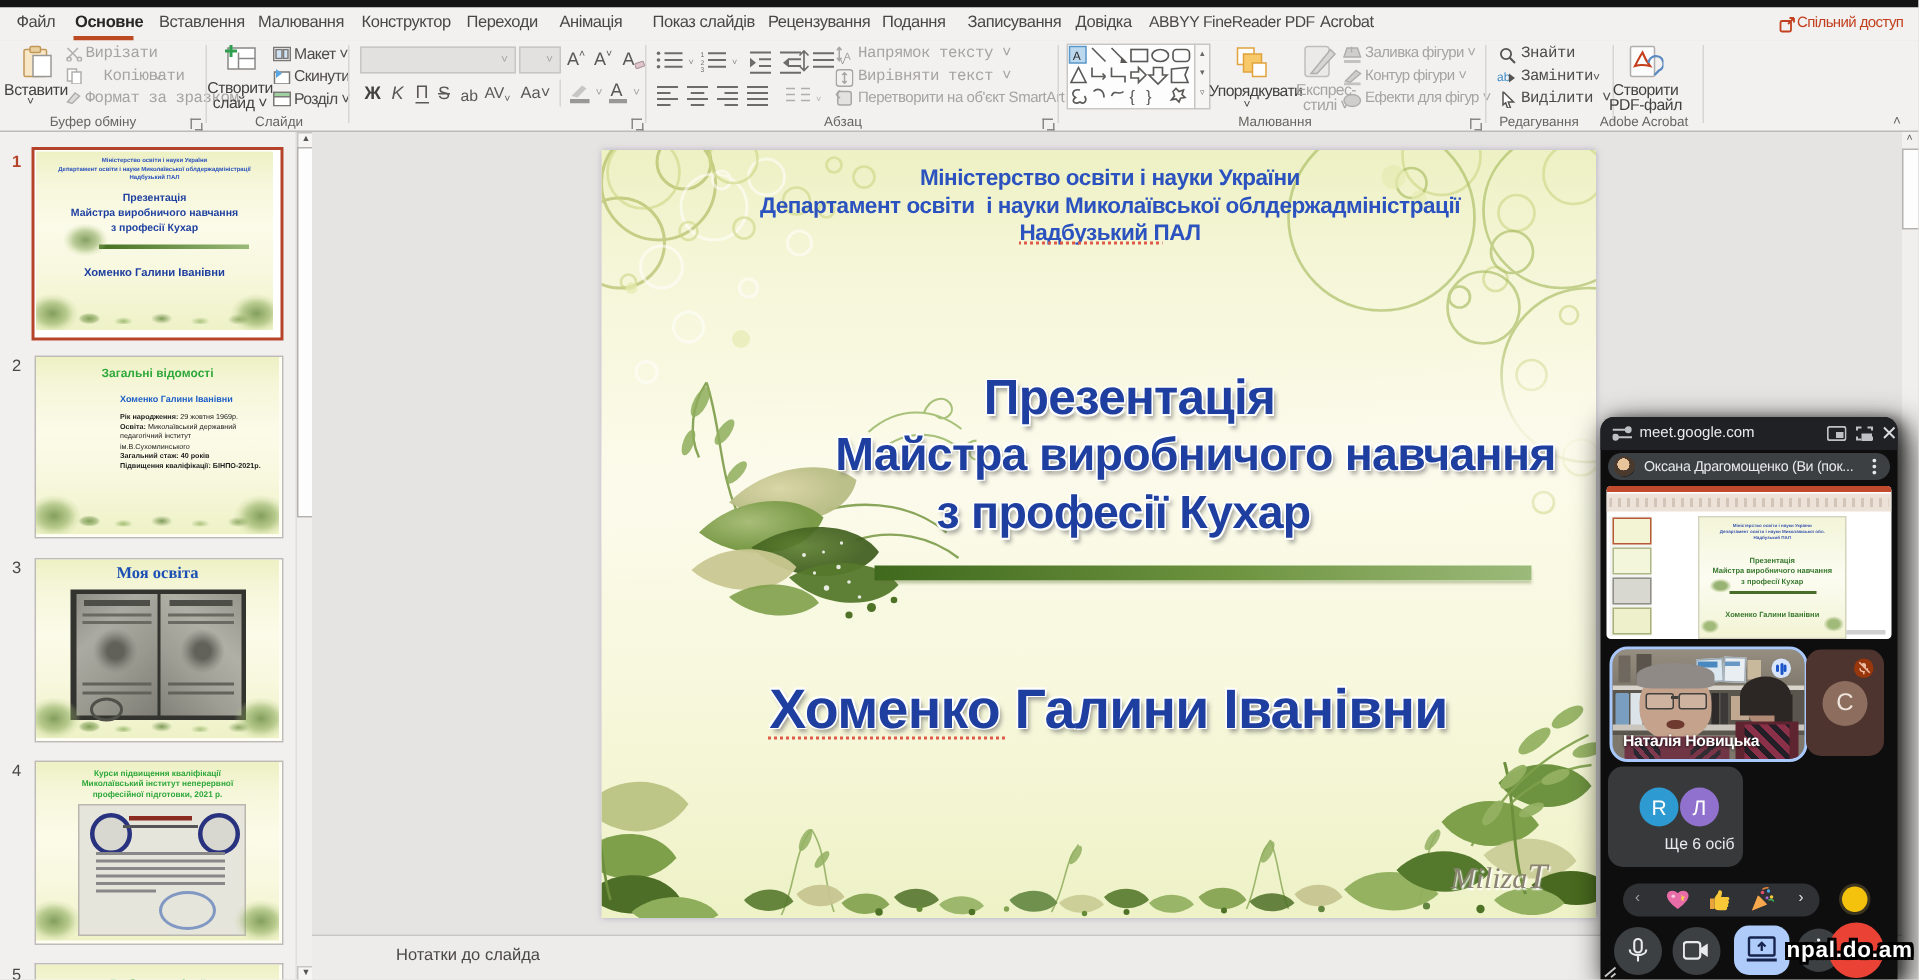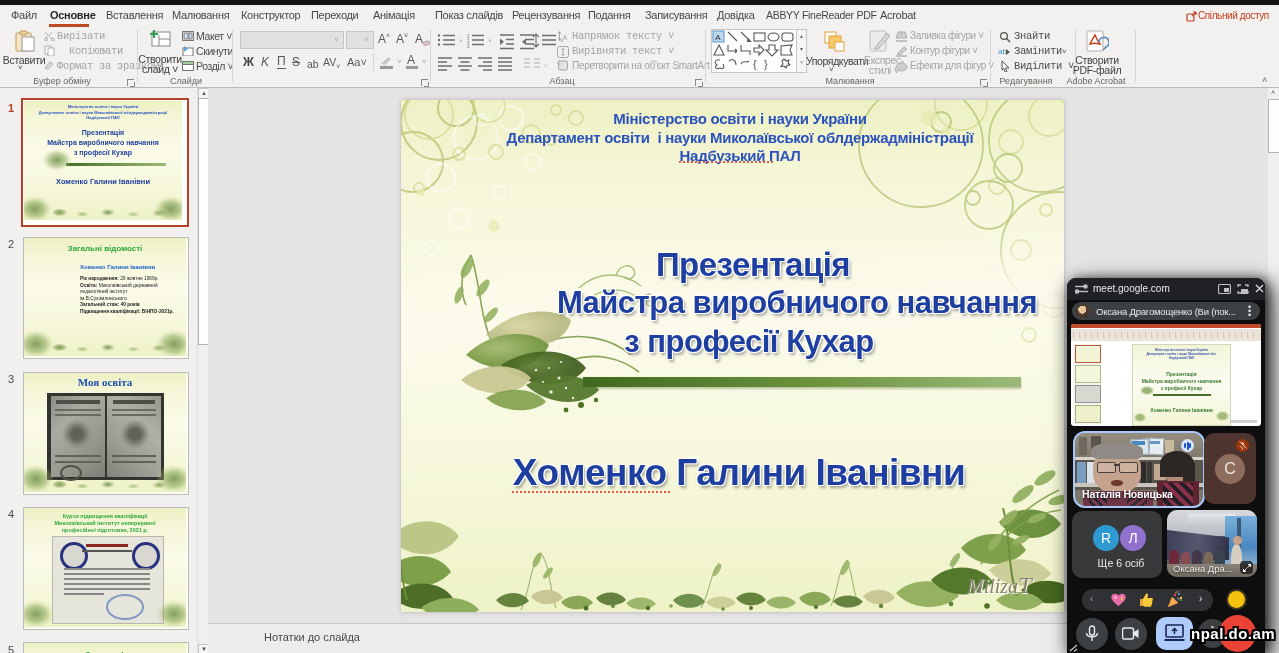--- a/index.html
+++ b/index.html
@@ -683,44 +683,23 @@
             <line x1="1" y1="1" x2="8" y2="8" stroke="#99360c" stroke-width="2"></line>
             <line x1="1.5" y1="0.5" x2="8.5" y2="7.5"></line>
           </g>
         </svg>
     </div>
   </div>
 
   <div class="abs" style="left:5px;top:233px;width:90px;height:67px;border-radius:10px;background:#38393b;">
     <div class="abs" style="left:21px;top:14px;width:26px;height:26px;border-radius:50%;background:#2e9ad2;text-align:center;line-height:26px;font-size:14px;color:#fff;">R</div>
     <div class="abs" style="left:48px;top:14px;width:26px;height:26px;border-radius:50%;background:#9072ce;text-align:center;line-height:26px;font-size:14px;color:#fff;">Л</div>
-    <div class="abs" style="left:0;top:46px;width:98px;text-align:center;font-size:10.5px;color:#e8eaed;">Ще 6 осіб</div>
-  </div>
-
-  <div class="abs" style="left:100px;top:232px;width:90px;height:67px;border-radius:10px;overflow:hidden;background:#5a6068;">
-    <div class="abs" style="left:0;top:0;width:90px;height:26px;background:linear-gradient(180deg,#d8dade 0,#b8bcc2 100%);"></div>
-    <div class="abs" style="left:20px;top:2px;width:50px;height:16px;background:linear-gradient(180deg,#e8eaec,#c0c4c8);transform:perspective(40px) rotateX(30deg);"></div>
-    <div class="abs" style="left:58px;top:6px;width:32px;height:52px;background:linear-gradient(180deg,#7ab0dc 0,#4a88c0 60%,#9ab8d0 100%);"></div>
-    <div class="abs" style="left:70px;top:8px;width:4px;height:50px;background:#3a5a78;"></div>
-    <div class="abs" style="left:0px;top:20px;width:62px;height:30px;background:linear-gradient(100deg,#3c3f55 0,#55586e 50%,#2e3146 100%);clip-path:polygon(0 0,100% 25%,100% 100%,0 100%);"></div>
-    <div class="abs" style="left:2px;top:40px;width:10px;height:14px;background:#6e2a3a;border-radius:40% 40% 0 0;"></div>
-    <div class="abs" style="left:14px;top:42px;width:9px;height:12px;background:#8a4a52;border-radius:40% 40% 0 0;"></div>
-    <div class="abs" style="left:25px;top:40px;width:10px;height:14px;background:#44384a;border-radius:40% 40% 0 0;"></div>
-    <div class="abs" style="left:37px;top:42px;width:9px;height:12px;background:#7a6a5a;border-radius:40% 40% 0 0;"></div>
-    <div class="abs" style="left:48px;top:40px;width:10px;height:14px;background:#3a4452;border-radius:40% 40% 0 0;"></div>
-    <div class="abs" style="left:64px;top:34px;width:11px;height:33px;border-radius:45% 45% 0 0;background:#d8cec0;"></div>
-    <div class="abs" style="left:66px;top:26px;width:9px;height:9px;border-radius:50%;background:#c8a088;"></div>
-    <div class="abs" style="left:0;top:54px;width:90px;height:13px;background:linear-gradient(180deg,#8a8278 0,#6e685e 100%);"></div>
-    <span class="abs" style="left:6px;top:53px;font-size:9.5px;color:#f0f0f0;text-shadow:0 1px 2px rgba(0,0,0,.7);">Оксана Дра...</span>
-    <div class="abs" style="left:73px;top:51px;width:13px;height:13px;border-radius:4px;background:rgba(20,20,20,.75);">
-      <svg style="position:absolute;left:2.5px;top:2.5px;" width="8" height="8" viewBox="0 0 8 8">
-          <path d="M5 0.5 H7.5 V3 M7.5 0.5 L4.5 3.5 M3 7.5 H0.5 V5 M0.5 7.5 L3.5 4.5" stroke="#fff" stroke-width="1" fill="none"></path>
-        </svg>
-    </div>
-  </div>
+    <div class="abs" style="left:12px;top:46px;width:98px;text-align:center;font-size:10.5px;color:#e8eaed;">Ще 6 осіб</div>
+  </div>
+
 
   <div class="abs" style="left:15px;top:311px;width:131px;height:22px;border-radius:11px;background:#303134;">
     <span class="abs" style="left:8px;top:4px;color:#9aa0a6;font-size:10px;">‹</span>
     <svg class="abs" style="left:28px;top:3px;" width="17" height="16" viewBox="0 0 17 16">
         <path d="M8.5 14 C3 10 0.5 6.5 1.5 4 C2.5 1.5 6 1 8.5 3.5 C11 1 14.5 1.5 15.5 4 C16.5 6.5 14 10 8.5 14Z" fill="#e86ca8"></path>
         <circle cx="5.5" cy="5.5" r="1.2" fill="#f8c8e0"></circle>
         <path d="M11 4 l0.8 1.6 1.6 0.3 -1.2 1.2 0.3 1.7 -1.5 -0.8" fill="#f8d848"></path>
       </svg>
     <svg class="abs" style="left:56px;top:3px;" width="16" height="16" viewBox="0 0 16 16">
         <path d="M2 7 H5 V14 H2 Z" fill="#e8a33c"></path>

